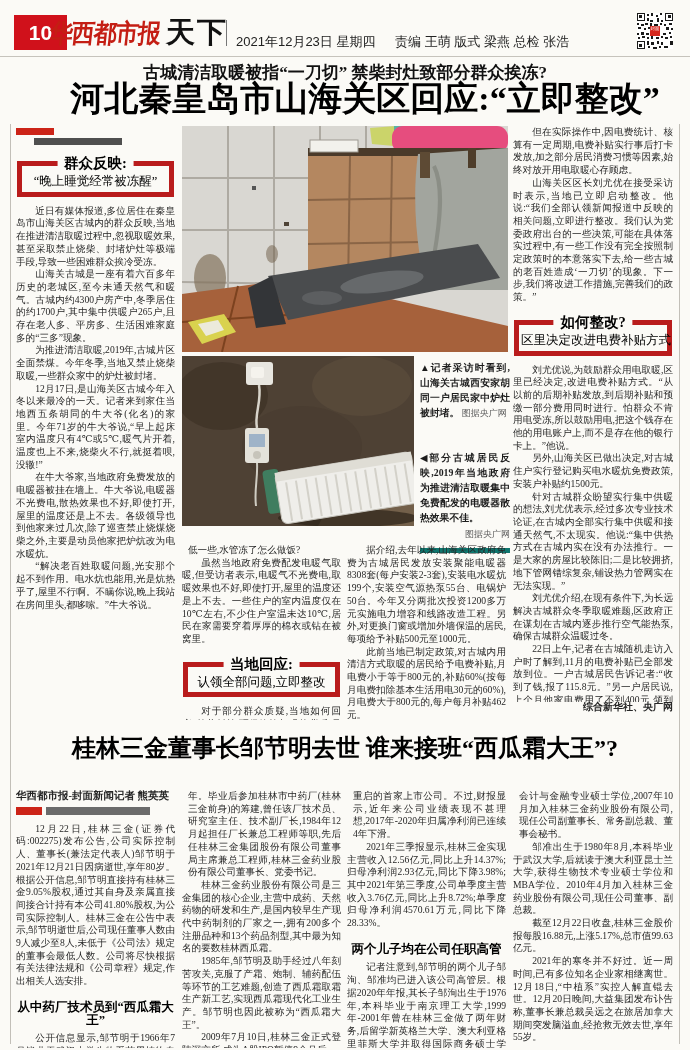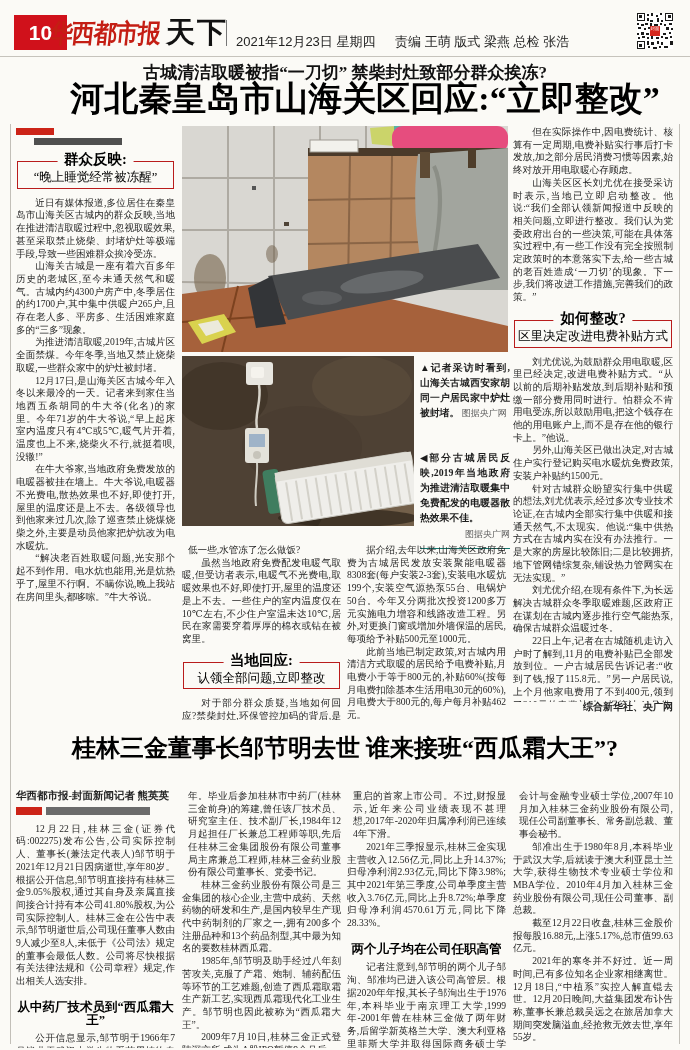--- a/index.html
+++ b/index.html
@@ -42,37 +42,37 @@
   .bcol{top:790px;height:258px;}
   .bcol1{left:16px;width:159px;} .bcol2{left:182px;width:159px;}
   .bcol3{left:347px;width:159px;} .bcol4{left:513px;width:160px;}
   .bars{margin:2px 0 9px;}
   .bar-red{display:block;width:38px;height:7px;background:#cc2418;}
   .bar-gray{display:block;width:88px;height:7px;background:#4f4f4f;margin:3px 0 0 18px;}
   .bars2{display:flex;gap:4px;margin:4px 0 8px;}
   .bar-red2{width:26px;height:8px;background:#cc2418;}
   .bar-gray2{width:104px;height:8px;background:#6b6b6b;}
   .byline{font-weight:bold;font-size:10.5px;text-indent:0;}
-  .subhead-box{position:relative;border:1px solid #b91c1c;margin:16px 1px 8px;}
+  .subhead-box{position:relative;border:5px solid #b91c1c;margin:16px 1px 8px;}
   .subhead-box .t1{position:absolute;top:-9px;left:50%;transform:translateX(-50%);background:#fbfaf6;
                    padding:0 7px;font-weight:bold;font-size:14.5px;white-space:nowrap;color:#000;}
   .subhead-box .t2{padding:9px 2px 4px;font-weight:normal;font-size:12.5px;text-align:center;
                    text-indent:0;white-space:nowrap;color:#000;}
   .subhead-plain{font-weight:bold;font-size:12.5px;text-align:center;margin:13px 0 6px;color:#000;}
   .credit-line{position:absolute;left:513px;top:700px;width:160px;text-align:right;font-weight:bold;
                font-size:10px;}
   
   .photo{position:absolute;overflow:hidden;background:#777;}
   .photo1{left:182px;top:126px;width:326px;height:226px;}
   .photo2{left:182px;top:356px;width:232px;height:170px;}
   .photo svg{display:block;width:100%;height:100%;}
   .caption{position:absolute;width:90px;font-size:9.8px;line-height:15px;font-weight:bold;
            text-align:justify;color:#1c1c1c;}
   .cap1{left:420px;top:360px;height:88px;}
-  .cap2{left:420px;top:450px;padding-bottom:6px;border-bottom:1px solid #0f766e;}
+  .cap2{left:420px;top:450px;padding-bottom:6px;border-bottom:5px solid #0f766e;}
   .capcredit{font-weight:normal;color:#5c5c5c;font-size:9px;}
   .cap2 .capcredit{display:block;text-align:right;margin-top:2px;}
 </style>
 </head>
 <body>
 
 <div id="page">
 
   <div class="pageno hmeta">10</div>
   <div class="masthead">华西都市报</div>

